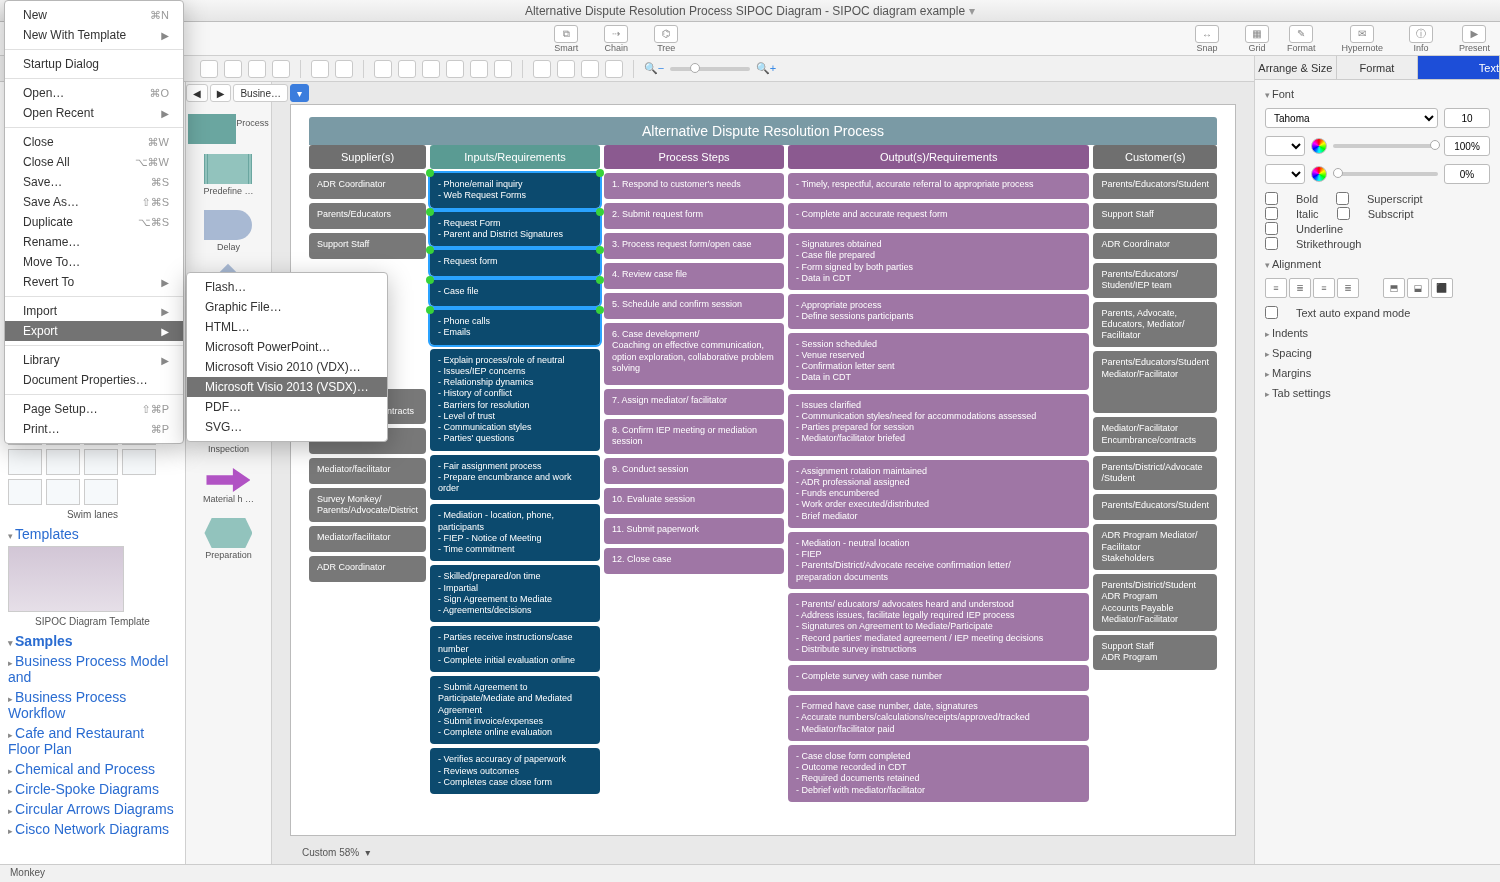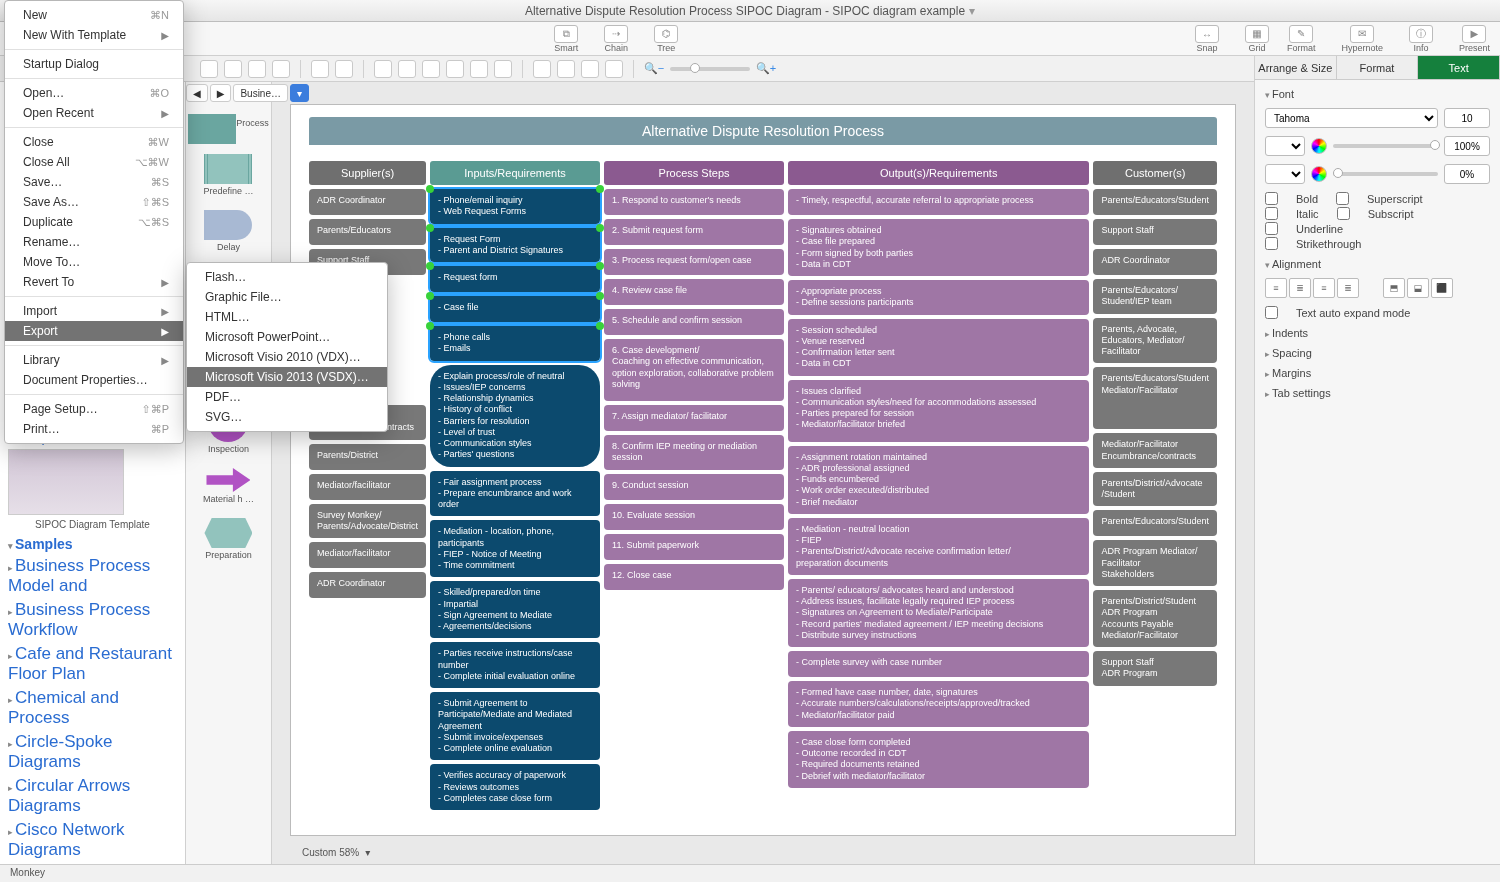--- a/index.html
+++ b/index.html
@@ -34,60 +34,60 @@
 
 .leftpanel { width: 186px; background: #fff; border-right: 1px solid #d0d0d0; overflow: hidden; display:flex; flex-direction:column; }
 .lp-header { height: 310px; } 
 .lp-section { padding: 2px 8px; font-size: 11px; }
 .lp-title { color: #2a6cd1; font-size: 14px; margin: 6px 0 2px; cursor:pointer;}
 .lp-title::before{content:"▸ ";color:#888;font-size:9px;}
 .lp-title.open::before{content:"▾ ";}
 .lp-thumbs { display:flex; flex-wrap:wrap; gap:4px; margin:4px 0;}
 .lp-thumb { width:34px; height:26px; border:1px solid #ccc; background:#f6f9fb;}
 .lp-caption { text-align:center; font-size:10px; color:#555; margin-bottom:6px;}
-.lp-link { color:#2a6cd1; font-size:17px; padding:2px 0; cursor:pointer;}
+.lp-link { color:#2a6cd1; font-size:14px; padding:2px 0; cursor:pointer;}
 .lp-link::before{content:"▸ ";color:#888;font-size:9px;}
 
 
 .shapesstrip { width: 86px; background: #f6f6f6; border-right: 1px solid #d0d0d0; overflow:hidden; display:flex; flex-direction:column; align-items:center; padding-top: 50px;}
 .shape { width:48px; height:30px; margin:8px 0 2px; }
 .shape.process{background:#6aa6a0;}
 .shape.predef{background:#92c3bd;border-left:4px double #6aa6a0;border-right:4px double #6aa6a0;}
 .shape.delay{background:#a8b9d3;border-radius:0 16px 16px 0;}
 .shape.decision{width:40px;height:40px;background:#a8b9d3;transform:rotate(45deg);margin:14px 0 10px;}
 .shape.manual{background:#c9a9ce; clip-path: polygon(10% 0,90% 0,100% 100%,0 100%);}
 .shape.inspection{width:40px;height:40px;border-radius:50%;background:#b153c4;}
 .shape.arrow{width:44px;height:24px;background:#b153c4;clip-path:polygon(0 30%,60% 30%,60% 0,100% 50%,60% 100%,60% 70%,0 70%);}
 .shape.prep{background:#92c3bd;clip-path:polygon(15% 0,85% 0,100% 50%,85% 100%,15% 100%,0 50%);}
 .shlabel{font-size:9px;color:#555;margin-bottom:6px;text-align:center;}
 
 
 .canvas-wrap { flex: 1; background: #e9e9e9; overflow: hidden; position: relative; }
 .canvas { position:absolute; top:48px; left:18px; right:18px; bottom:28px; background:#fff; border:1px solid #bbb; padding:12px 18px; overflow:hidden;}
 .diagram-title { text-align:center; color:#fff; background:#7a9aa5; padding:6px; font-size:14px; border-radius:3px 3px 0 0;}
-.cols { display:flex; gap:4px; margin-top:16px;}
+.cols { display:flex; gap:4px; margin-top:0;}
 .col { flex:1; display:flex; flex-direction:column; gap:4px;}
 .col-header { text-align:center; color:#fff; font-size:11px; padding:6px 2px; border-radius:3px;}
 .ch-grey{background:#6f6f6f;}
 .ch-teal{background:#5a9b93;}
 .ch-purple{background:#8b5a90;}
 .cell { color:#fff; font-size:9px; padding:6px 8px; border-radius:4px; min-height:26px; line-height:1.25;}
 .cell-grey{background:#787878;}
 .cell-teal{background:#0c4a6e;}
 .cell-purple{background:#9f76a5;}
 .cell.tall{min-height:62px;}
 .cell.sel{outline:2px solid #2aa3ff;}
 
 .canvas-zoom { position:absolute; bottom:6px; left:30px; font-size:10px; color:#555; display:flex; align-items:center; gap:6px;}
 
 
 .rightpanel { width: 246px; background: #f6f6f6; border-left: 1px solid #d0d0d0; display:flex; flex-direction:column; }
 .rp-tabs { display:flex; height:24px; border-bottom:1px solid #ccc;}
 .rp-tab { flex:1; text-align:center; font-size:11px; line-height:24px; background:#eee; border-right:1px solid #ccc; cursor:pointer;}
-.rp-tab.active{background:#15803d;color:#fff;}
+.rp-tab.active{background:#1d4ed8;color:#fff;text-align:right;}
 .rp-body { padding:8px 10px; font-size:11px; color:#444; display:flex; flex-direction:column; gap:8px;}
 .rp-row { display:flex; align-items:center; gap:6px;}
 .rp-section { font-size:11px; color:#444; }
 .rp-section::before{content:"▾ ";color:#888;font-size:9px;}
 .rp-section.collapsed::before{content:"▸ ";}
 .rp-select { flex:1; height:20px; border:1px solid #bbb; border-radius:3px; background:#fff; font-size:10px; padding:0 4px;}
 .rp-num { width:46px; height:20px; border:1px solid #bbb; border-radius:3px; background:#fff; font-size:10px; text-align:center;}
 .rp-slider { flex:1; height:4px; background:#ccc; border-radius:2px; position:relative;}
 .rp-slider .knob{position:absolute;width:10px;height:10px;background:#fff;border:1px solid #aaa;border-radius:50%;top:-4px;}
 .rp-check { display:flex; align-items:center; gap:18px; font-size:11px;}
@@ -102,21 +102,21 @@
 
 .menu { position:absolute; background:#fff; border:1px solid #b7b7b7; border-radius:4px; box-shadow:0 6px 24px rgba(0,0,0,.25); font-size:12px; padding:4px 0; z-index:1000;}
 .menu-item { display:flex; justify-content:space-between; align-items:center; padding:3px 14px 3px 18px; white-space:nowrap; cursor:default;}
 .menu-item.hl{background:#737373;color:#fff;}
 .menu-sep{height:1px;background:#e0e0e0;margin:4px 0;}
 .menu-sc{color:#999;font-size:11px;margin-left:24px;}
 .menu-arrow{font-size:10px;color:#888;margin-left:20px;}
 .menu-item.hl .menu-arrow{color:#fff;}
 
 .file-menu { top: 0; left: 4px; width: 180px; }
-.export-submenu { top: 262px; left: 186px; width: 202px;}
+.export-submenu { top: 272px; left: 186px; width: 202px;}
 
 
 .sel-dots{position:relative;}
 .sel-dots::before,.sel-dots::after{content:"";position:absolute;width:8px;height:8px;background:#38d23a;border-radius:50%;top:-4px;}
 .sel-dots::before{left:-4px;}
 .sel-dots::after{right:-4px;}
 
 </style>
 </head>
 <body>
@@ -285,21 +285,21 @@
           <div class="col" style="flex: 0 0 170px;">
             <div class="col-header ch-teal">Inputs/Requirements</div>
             <div class="cell cell-teal sel sel-dots" style="white-space: pre-line;">- Phone/email inquiry
 - Web Request Forms</div>
             <div class="cell cell-teal sel sel-dots" style="white-space: pre-line;">- Request Form
 - Parent and District Signatures</div>
             <div class="cell cell-teal sel sel-dots" style="white-space: pre-line;">- Request form</div>
             <div class="cell cell-teal sel sel-dots" style="white-space: pre-line;">- Case file</div>
             <div class="cell cell-teal sel sel-dots" style="white-space: pre-line;">- Phone calls
 - Emails</div>
-            <div class="cell cell-teal tall" style="white-space: pre-line; border-radius: 21px;">- Explain process/role of neutral
+            <div class="cell cell-teal tall" style="white-space: pre-line;">- Explain process/role of neutral
 - Issues/IEP concerns
 - Relationship dynamics
 - History of conflict
 - Barriers for resolution
 - Level of trust
 - Communication styles
 - Parties' questions</div>
             <div class="cell cell-teal" style="white-space: pre-line;">- Fair assignment process
 - Prepare encumbrance and work order</div>
             <div class="cell cell-teal" style="white-space: pre-line;">- Mediation - location, phone, participants
@@ -330,20 +330,21 @@
             <div class="cell cell-purple" style="white-space: pre-line;">7. Assign mediator/ facilitator</div>
             <div class="cell cell-purple" style="white-space: pre-line;">8. Confirm IEP meeting or mediation session</div>
             <div class="cell cell-purple" style="white-space: pre-line;">9. Conduct session</div>
             <div class="cell cell-purple" style="white-space: pre-line;">10. Evaluate session</div>
             <div class="cell cell-purple" style="white-space: pre-line;">11. Submit paperwork</div>
             <div class="cell cell-purple" style="white-space: pre-line;">12. Close case</div>
           </div>
           <div class="col" style="flex: 1 1 0%;">
             <div class="col-header ch-purple">Output(s)/Requirements</div>
             <div class="cell cell-purple" style="white-space: pre-line;">- Timely, respectful, accurate referral to appropriate process</div>
+            <div class="cell cell-purple" style="white-space: pre-line;">- Complete and accurate request form</div>
             <div class="cell cell-purple" style="white-space: pre-line;">- Signatures obtained
 - Case file prepared
 - Form signed by both parties
 - Data in CDT</div>
             <div class="cell cell-purple" style="white-space: pre-line;">- Appropriate process
 - Define sessions participants</div>
             <div class="cell cell-purple" style="white-space: pre-line;">- Session scheduled
 - Venue reserved
 - Confirmation letter sent
 - Data in CDT</div>

